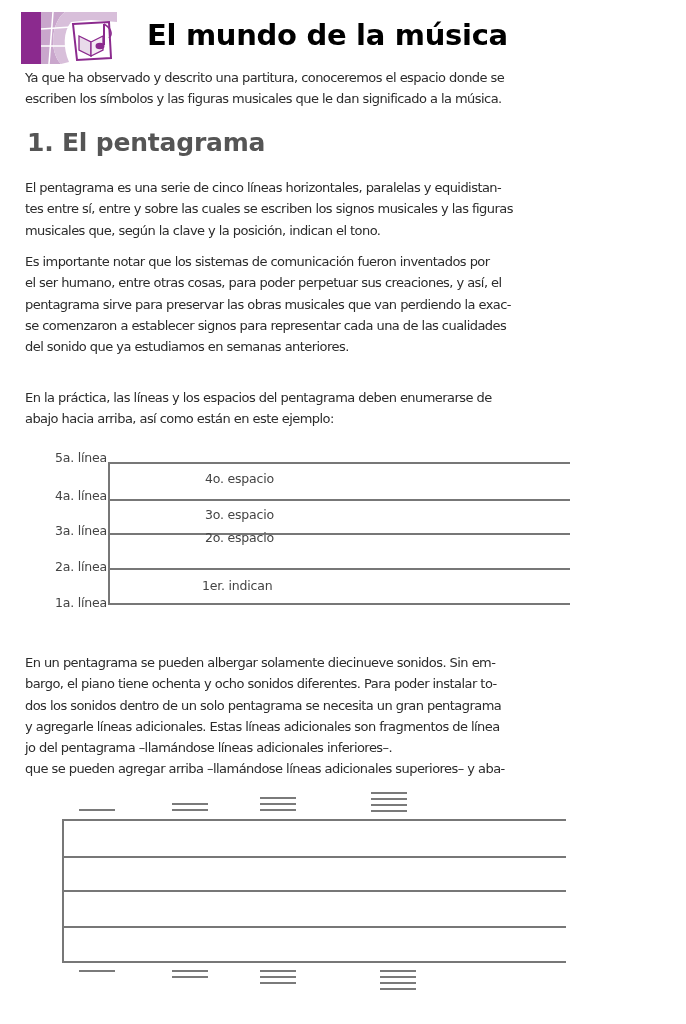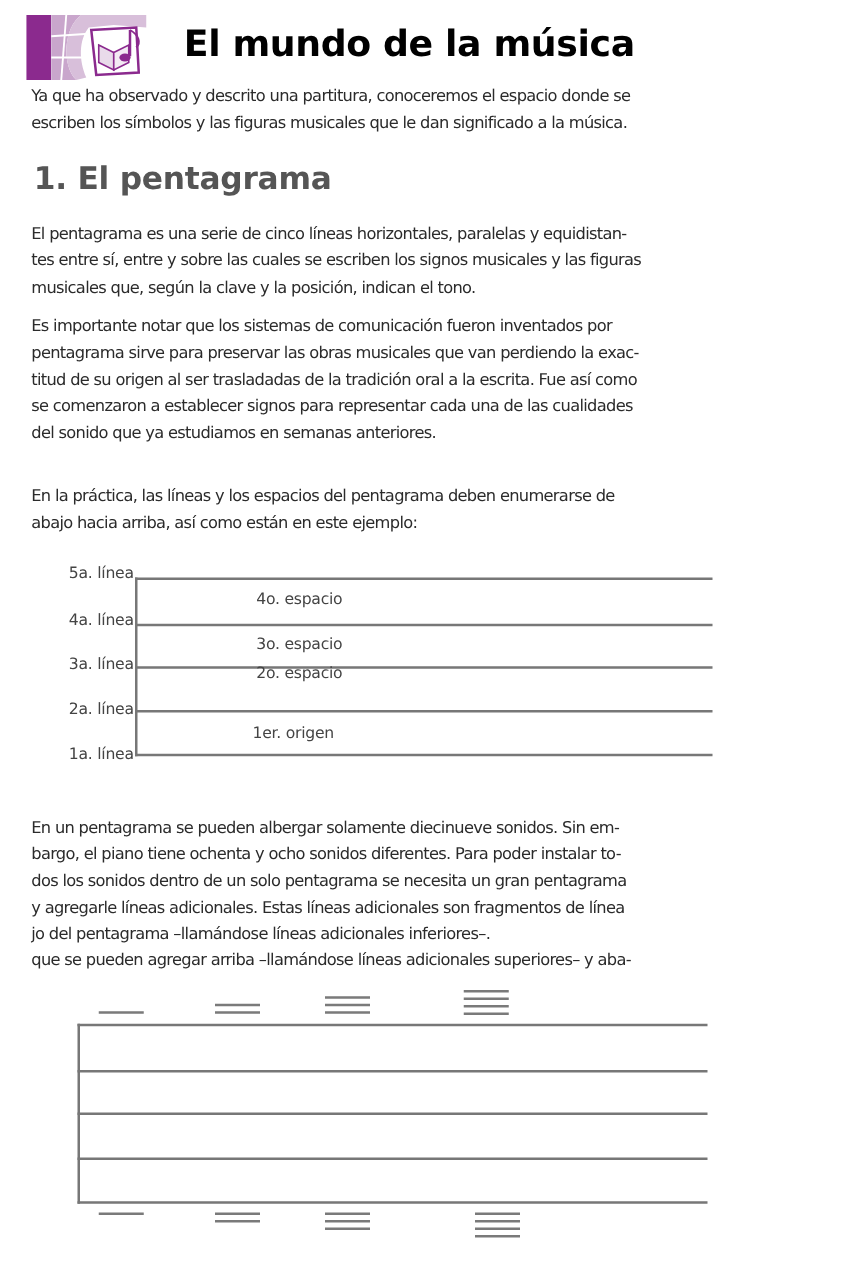--- a/index.html
+++ b/index.html
@@ -53,22 +53,22 @@
 <div class="abs heading">1. El pentagrama</div>
 
 <div class="abs para" style="top:177px;">
   <span class="ln">El pentagrama es una serie de cinco líneas horizontales, paralelas y equidistan-</span>
   <span class="ln">tes entre sí, entre y sobre las cuales se escriben los signos musicales y las figuras</span>
   <span class="ln">musicales que, según la clave y la posición, indican el tono.</span>
 </div>
 
 <div class="abs para" style="top:251px;">
   <span class="ln">Es importante notar que los sistemas de comunicación fueron inventados por</span>
+  <span class="ln">el ser humano, entre otras cosas, para poder perpetuar sus creaciones, y así, el</span>
   <span class="ln">pentagrama sirve para preservar las obras musicales que van perdiendo la exac-</span>
-  <span class="ln">titud de su origen al ser trasladadas de la tradición oral a la escrita. Fue así como</span>
   <span class="ln">se comenzaron a establecer signos para representar cada una de las cualidades</span>
   <span class="ln">del sonido que ya estudiamos en semanas anteriores.</span>
 </div>
 
 <div class="abs para" style="top:387px;">
   <span class="ln">En la práctica, las líneas y los espacios del pentagrama deben enumerarse de</span>
   <span class="ln">abajo hacia arriba, así como están en este ejemplo:</span>
 </div>
 
 <div class="abs" style="left:0;top:0;width:686px;height:1020px;pointer-events:none;">
@@ -81,21 +81,21 @@
 
   <div class="staff-label" style="left:55px;top:451px;">5a. línea</div>
   <div class="staff-label" style="left:55px;top:489px;">4a. línea</div>
   <div class="staff-label" style="left:55px;top:524px;">3a. línea</div>
   <div class="staff-label" style="left:55px;top:560px;">2a. línea</div>
   <div class="staff-label" style="left:55px;top:596px;">1a. línea</div>
 
   <div class="space-label" style="left:205px;top:472px;">4o. espacio</div>
   <div class="space-label" style="left:205px;top:508px;">3o. espacio</div>
   <div class="space-label" style="left:205px;top:531px;">2o. espacio</div>
-  <div class="space-label" style="left:202px;top:579px;">1er. origen</div>
+  <div class="space-label" style="left:202px;top:579px;">1er. indican</div>
 </div>
 
 <div class="abs para" style="top:652px;">
   <span class="ln">En un pentagrama se pueden albergar solamente diecinueve sonidos. Sin em-</span>
   <span class="ln">bargo, el piano tiene ochenta y ocho sonidos diferentes. Para poder instalar to-</span>
   <span class="ln">dos los sonidos dentro de un solo pentagrama se necesita un gran pentagrama</span>
   <span class="ln">y agregarle líneas adicionales. Estas líneas adicionales son fragmentos de línea</span>
   <span class="ln">jo del pentagrama –llamándose líneas adicionales inferiores–.</span>
   <span class="ln">que se pueden agregar arriba –llamándose líneas adicionales superiores– y aba-</span>
 </div>

